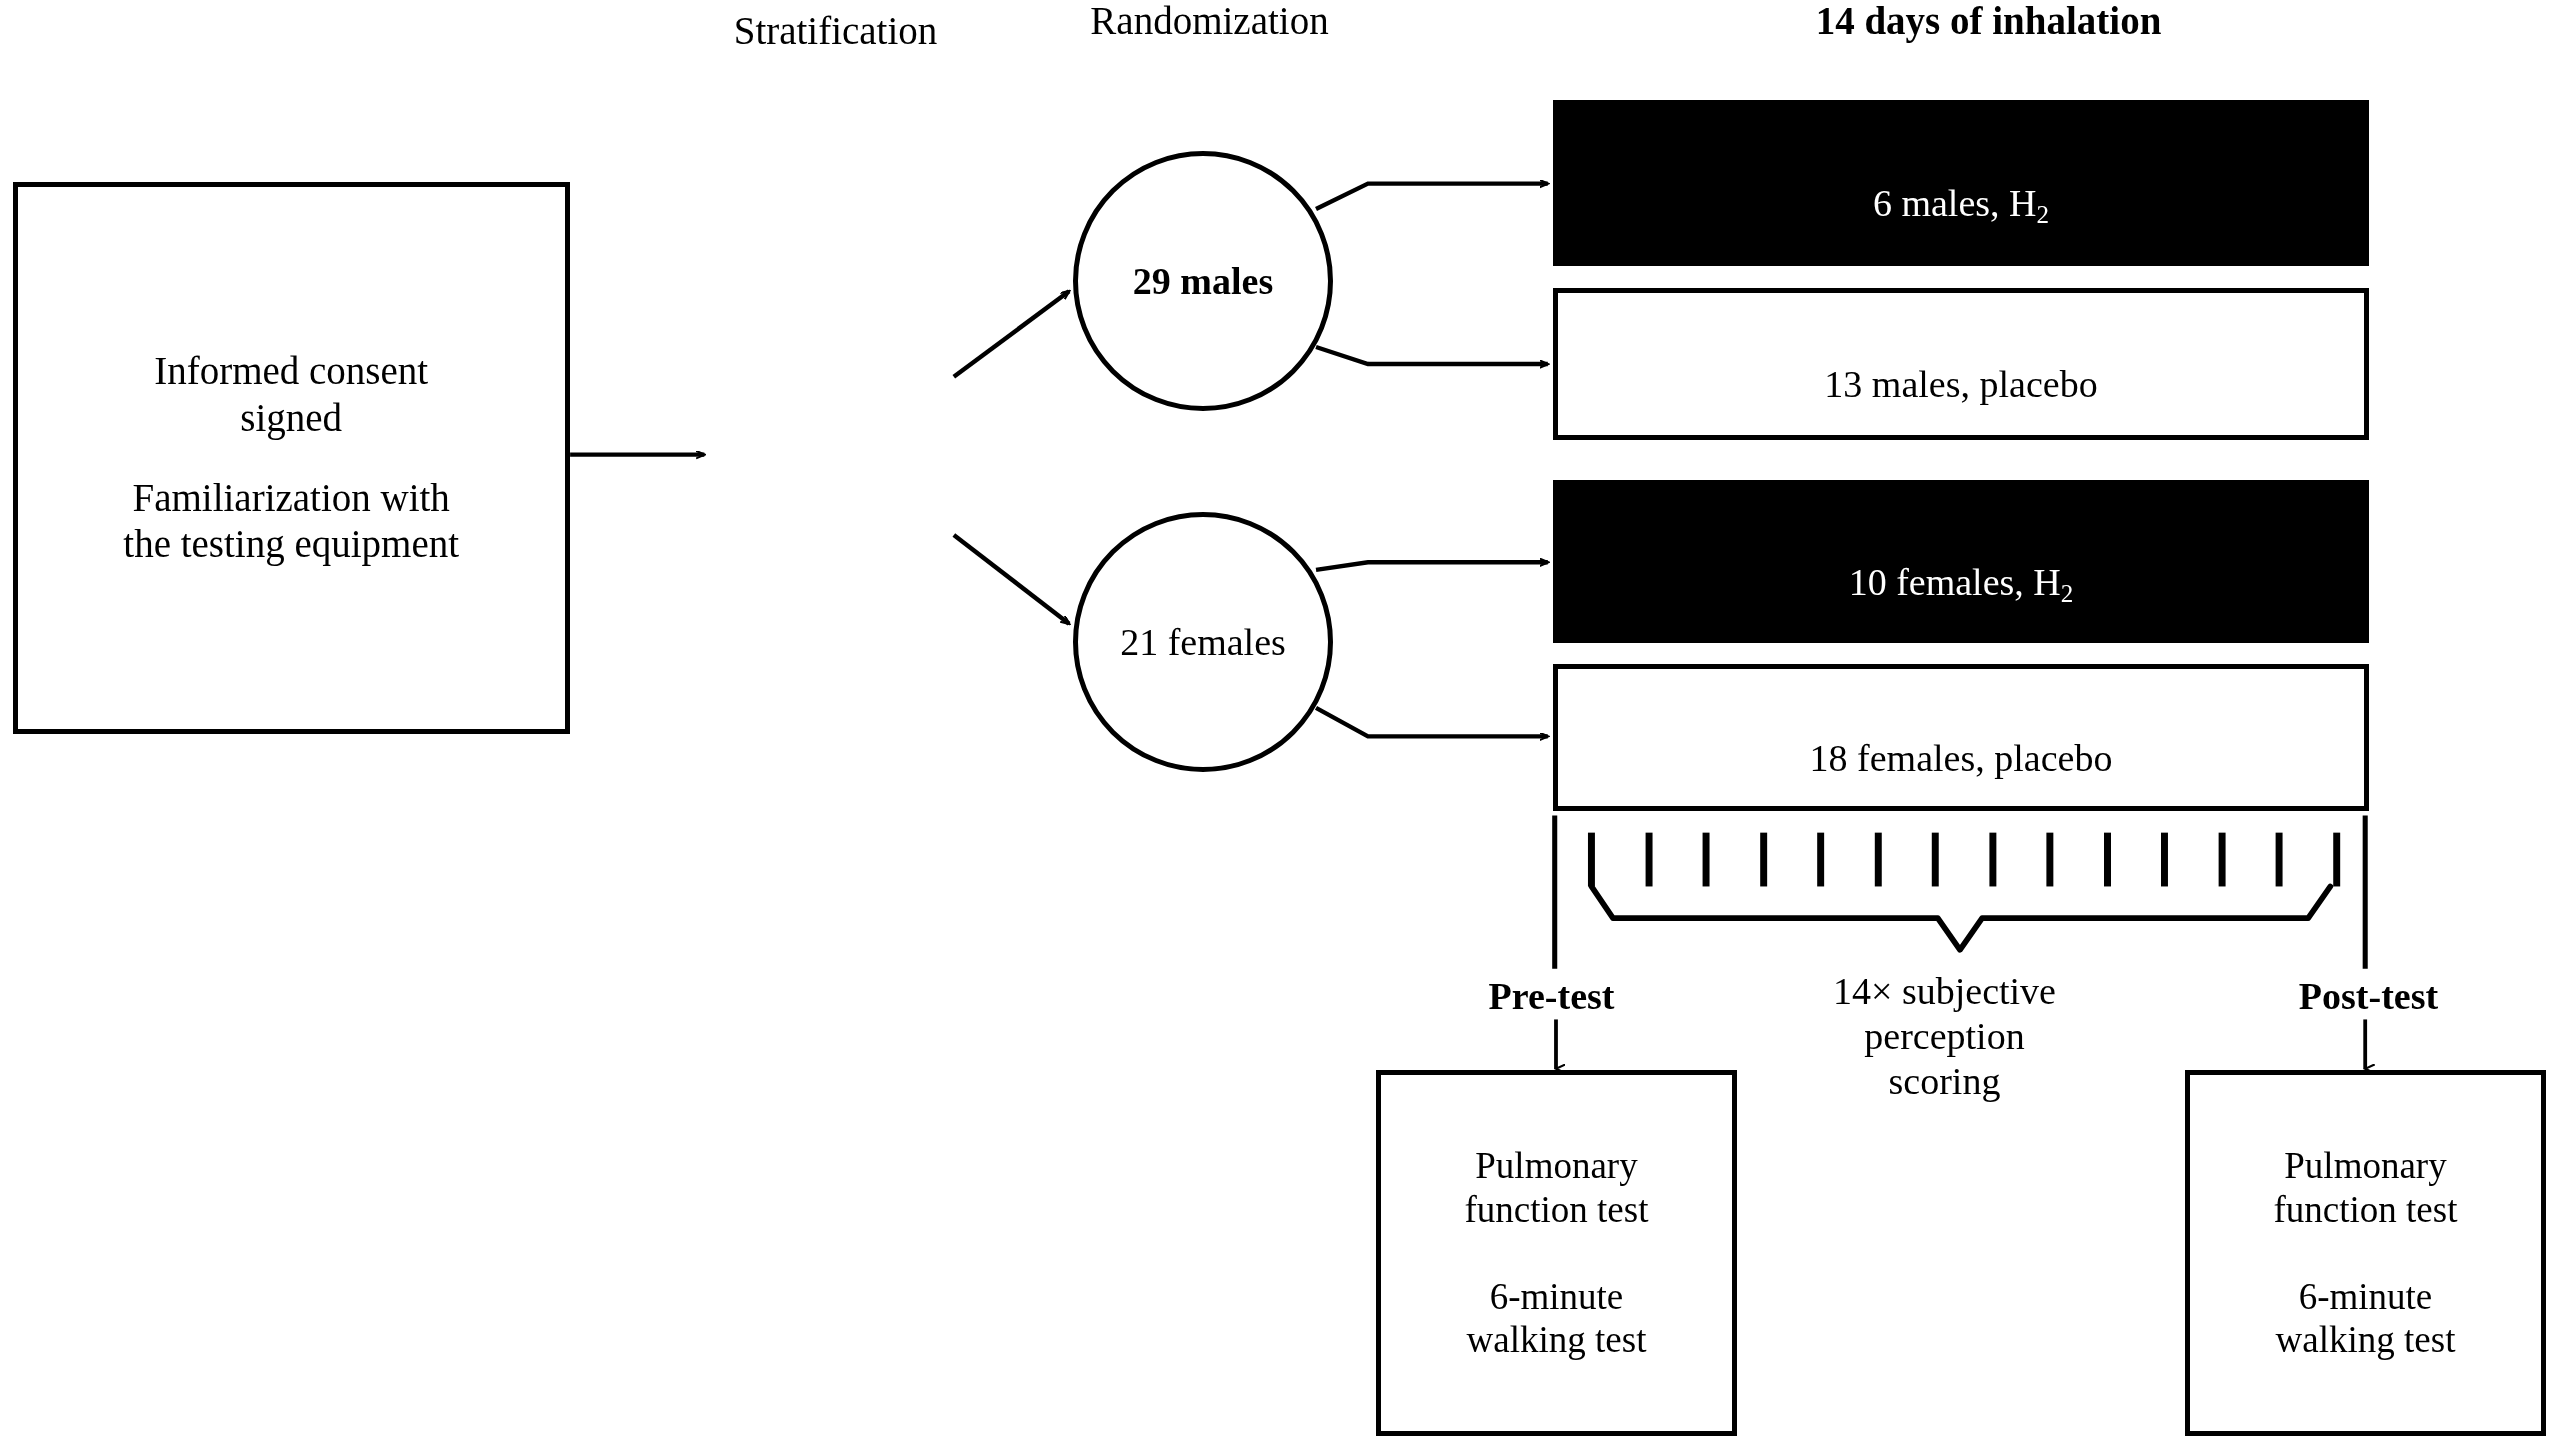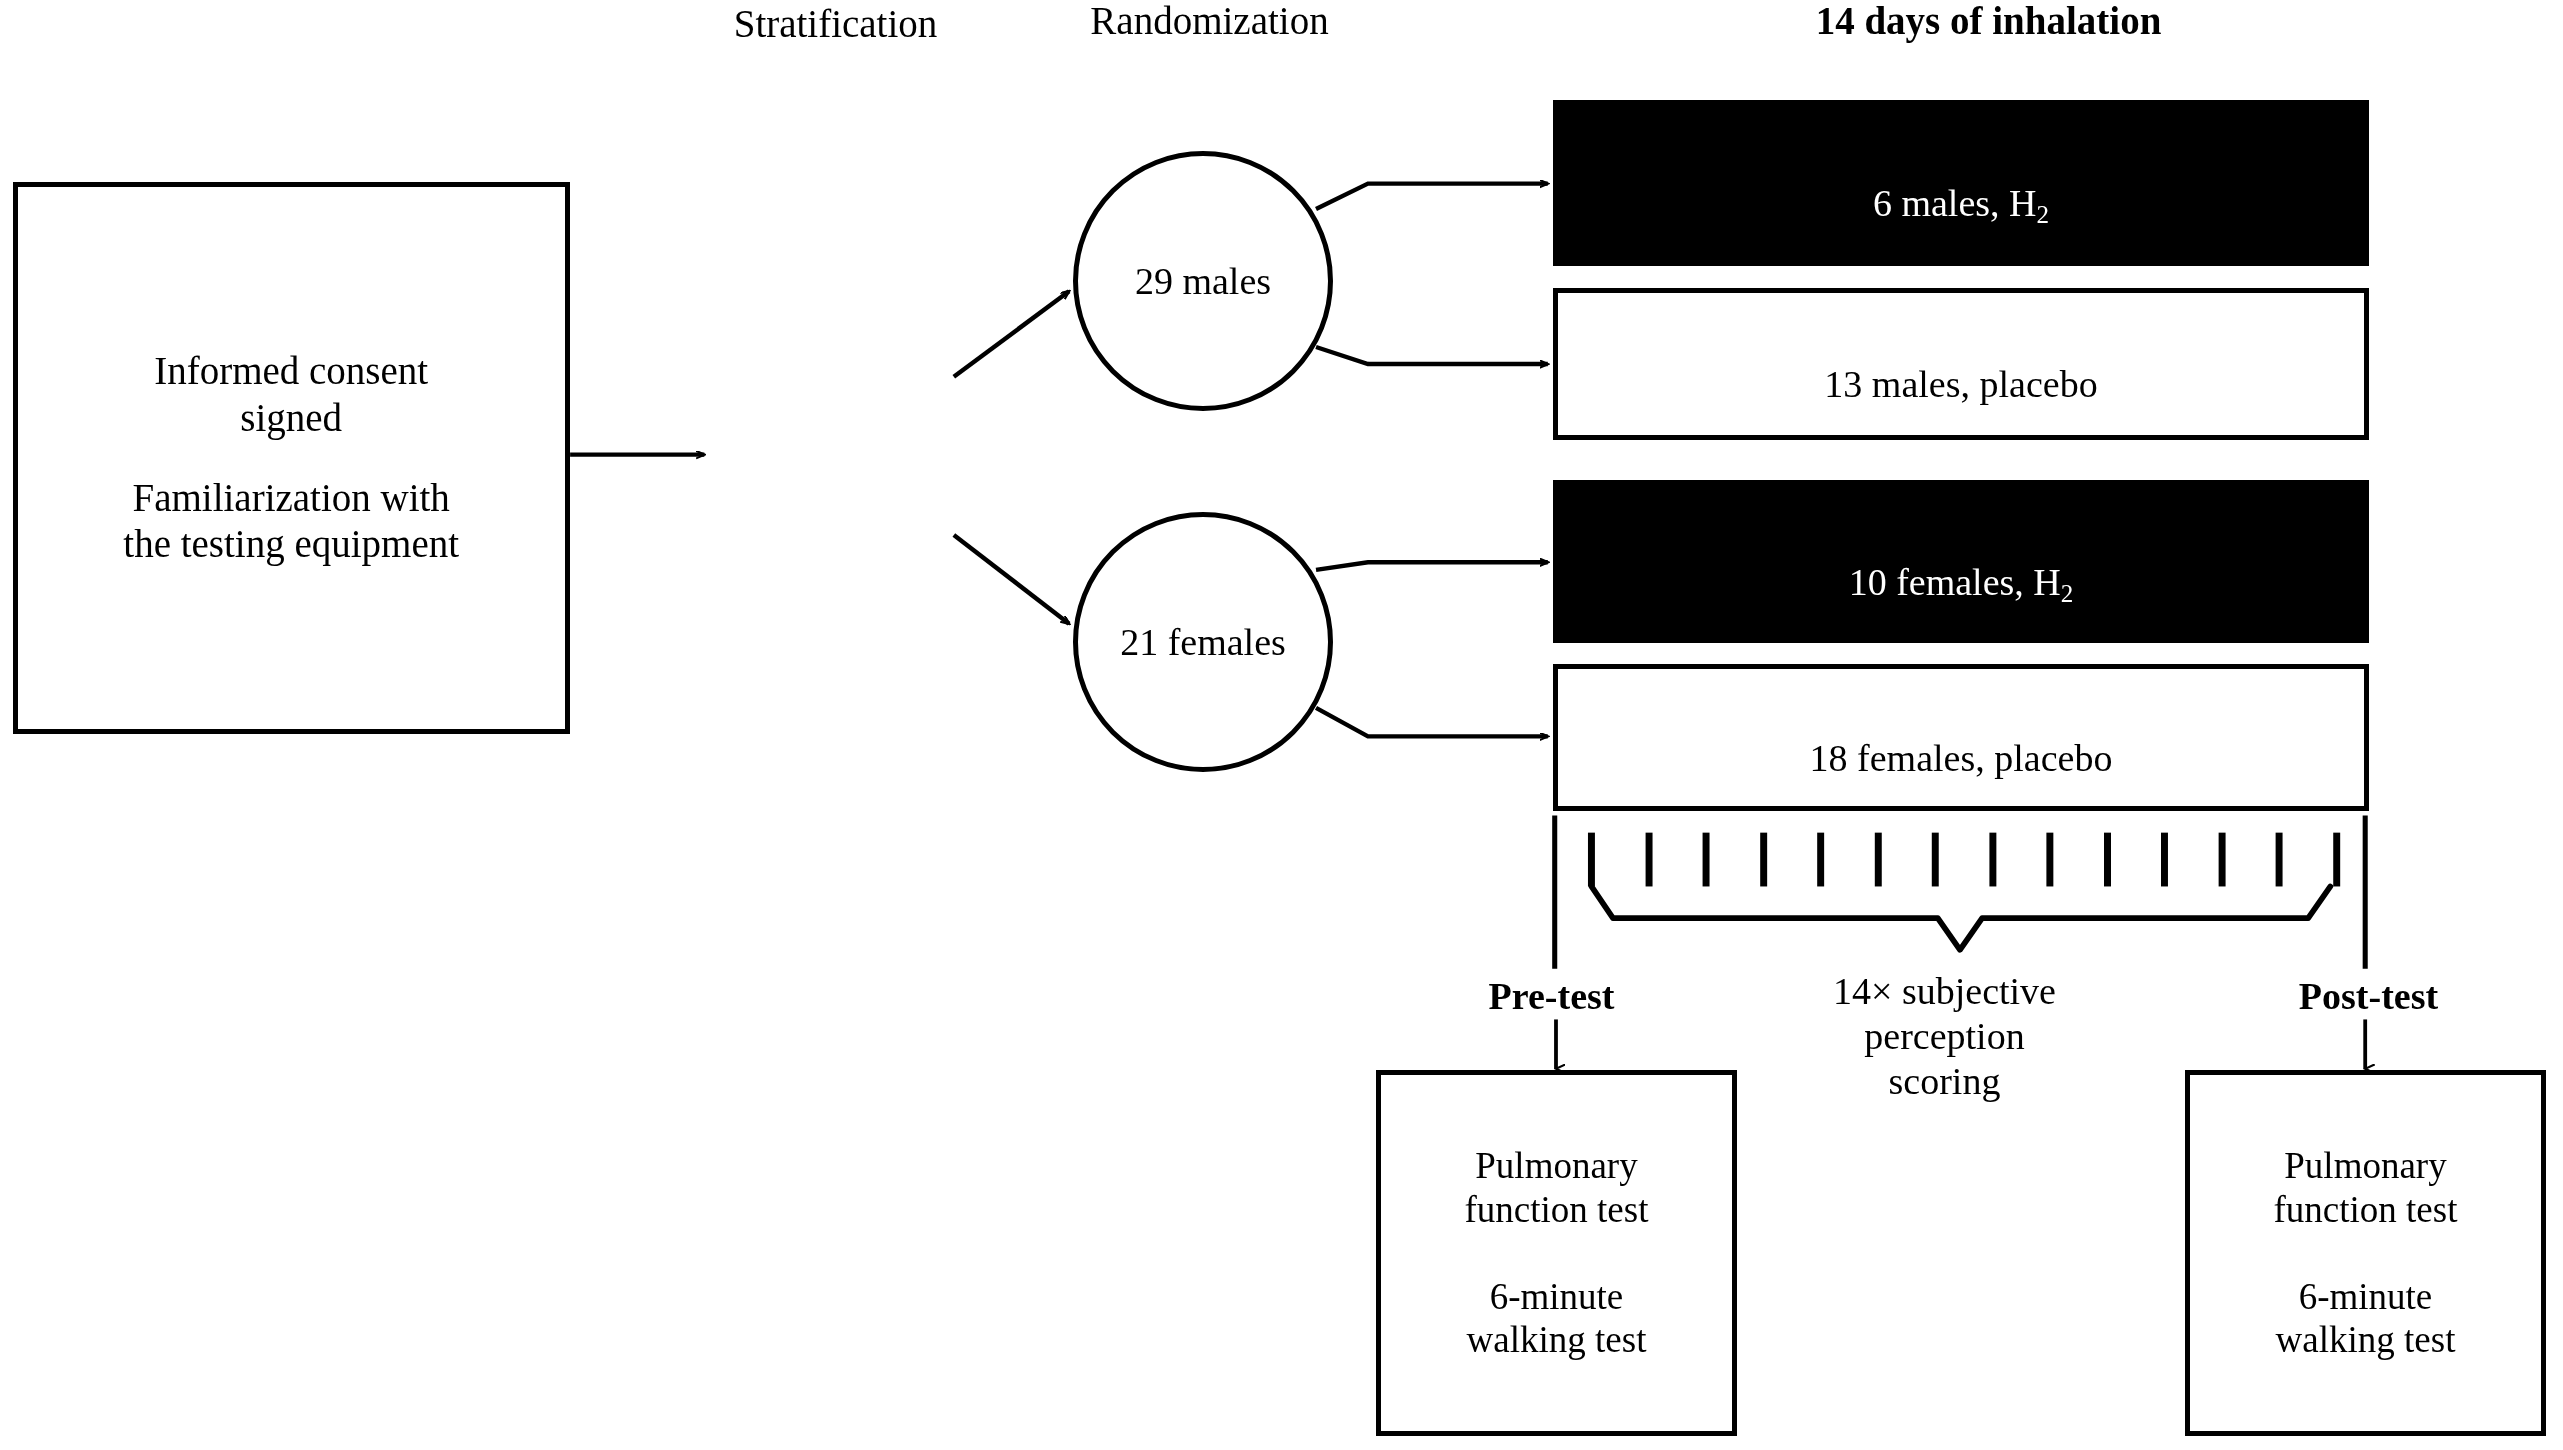--- a/index.html
+++ b/index.html
@@ -74,37 +74,37 @@
     text-align:center;
     white-space:pre-line;
   }
   .sub{font-size:0.66em;vertical-align:-0.28em;}
 </style>
 </head>
 <body>
 
 <div id="root">
 
-  <div class="abs hdr" style="left:671px;top:4px;width:329px;">Stratification</div>
+  <div class="abs hdr" style="left:671px;top:11px;width:329px;">Stratification</div>
 
   <div class="abs hdr" style="left:1013px;top:1.3px;width:393px;">Randomization</div>
 
   <div class="abs hdr bold" style="left:1672px;top:1.3px;width:633px;">14 days of inhalation</div>
 
   <div class="boxframe" style="left:12.7px;top:182px;width:557px;height:552px;">
     <div class="intro" style="padding:0 10px;">
       <div class="blk" style="white-space:pre-line;">Informed consent
 signed</div>
       <div class="blk" style="white-space:pre-line;">Familiarization with
 the testing equipment</div>
     </div>
   </div>
 
 
-  <div class="circ" style="left:1073px;top:151px;width:260px;height:260px;">29 males</div>
+  <div class="circ" style="left:1073px;top:151px;width:260px;height:260px;font-weight:bold;">29 males</div>
 
   <div class="circ" style="left:1073px;top:512px;width:260px;height:260px;">21 females</div>
 
   <div class="boxframe filled" style="left:1553px;top:100px;width:816px;height:166px;">
     <div class="boxtext">
       <span>6 males, H</span><span class="sub">2</span>
     </div>
   </div>
 
   <div class="boxframe" style="left:1553px;top:288px;width:816px;height:152px;">

